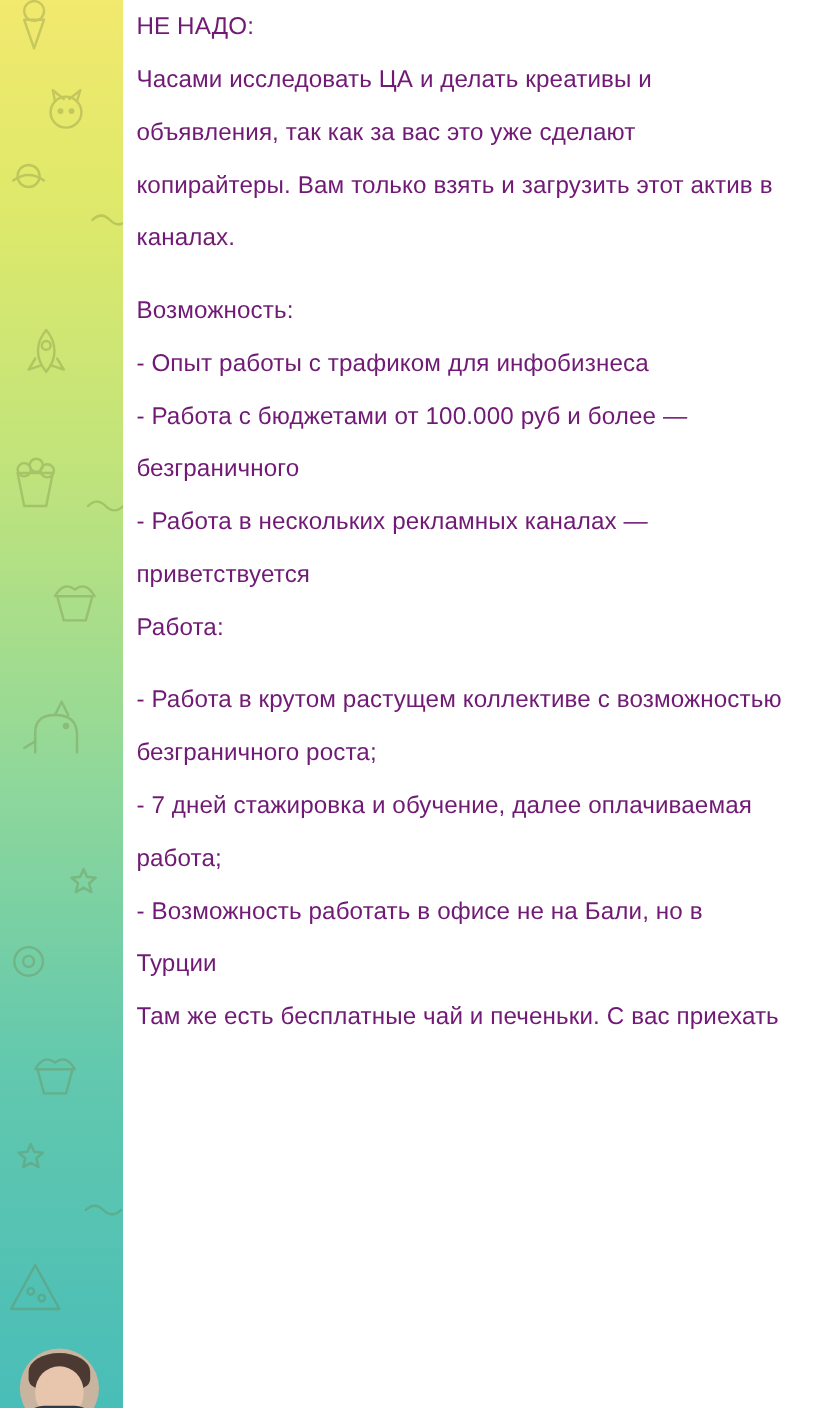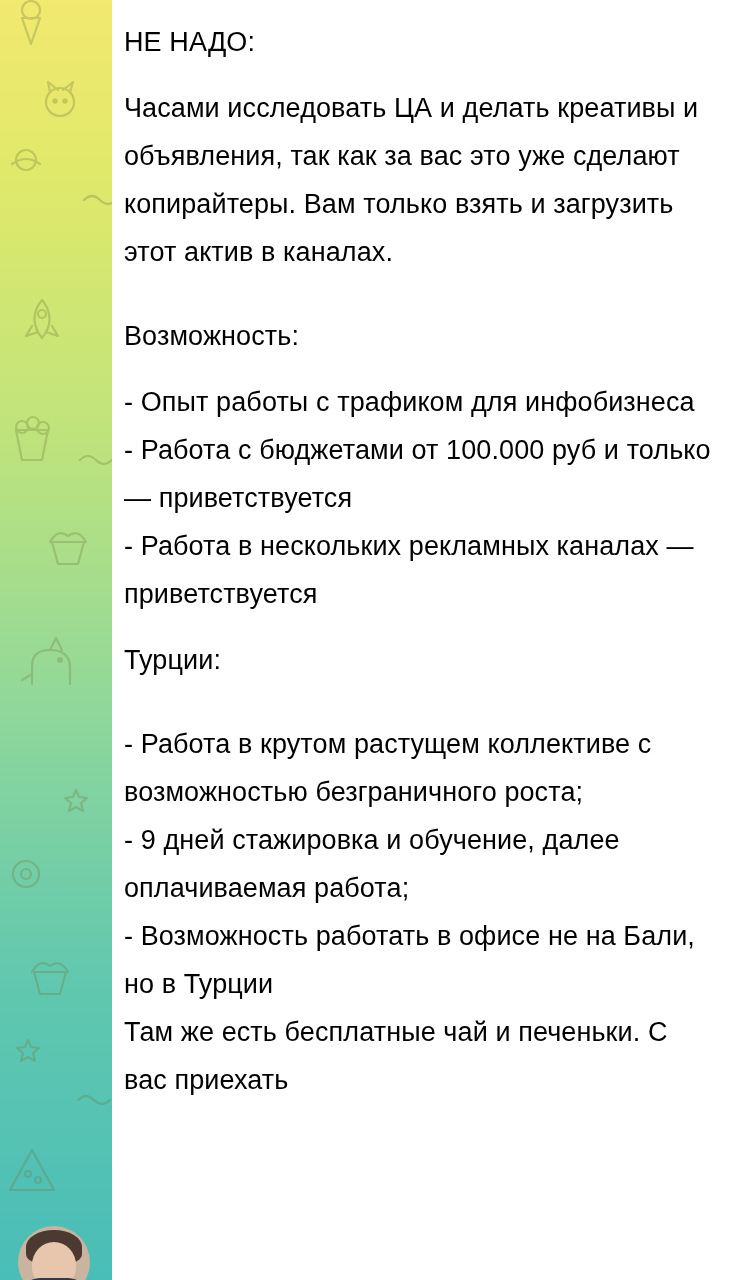--- a/index.html
+++ b/index.html
@@ -84,24 +84,24 @@
     left: 112px;
     top: 0;
     width: 631px;
     height: 1280px;
     padding: 0 28px 0 12px;
     box-sizing: border-box;
     background: #ffffff;
   }
   .msg-text {
     margin: 0;
-    padding-top: 18px;
-    font-size: 27px;
+    padding-top: 0;
+    font-size: 22px;
     line-height: 48px;
-    color: #000000;
+    color: #701a75;
     letter-spacing: 0.1px;
     white-space: pre-wrap;
     font-family: "Liberation Sans", sans-serif;
   }
   .gap-small { height: 18px; }
   .block { margin: 0; }
 </style>
 </head>
 <body>
 
@@ -191,23 +191,23 @@
       <div class="shoulder"></div>
     </div>
   </div>
 
   <div class="message">
     <p class="msg-text block">НЕ НАДО:</p>
     <p class="msg-text block">Часами исследовать ЦА и делать креативы и объявления, так как за вас это уже сделают копирайтеры. Вам только взять и загрузить этот актив в каналах.</p>
     <div class="gap-small"></div>
     <p class="msg-text block">Возможность:</p>
     <p class="msg-text block">- Опыт работы с трафиком для инфобизнеса
-- Работа с бюджетами от 100.000 руб и только — приветствуется
+- Работа с бюджетами от 100.000 руб и более — безграничного
 - Работа в нескольких рекламных каналах — приветствуется</p>
-    <p class="msg-text block">Турции:</p>
+    <p class="msg-text block">Работа:</p>
     <div class="gap-small"></div>
     <p class="msg-text block">- Работа в крутом растущем коллективе с возможностью безграничного роста;
-- 9 дней стажировка и обучение, далее оплачиваемая работа;
+- 7 дней стажировка и обучение, далее оплачиваемая работа;
 - Возможность работать в офисе не на Бали, но в Турции
 Там же есть бесплатные чай и печеньки. С вас приехать</p>
   </div>
 
 </div>
 
 </body></html>

